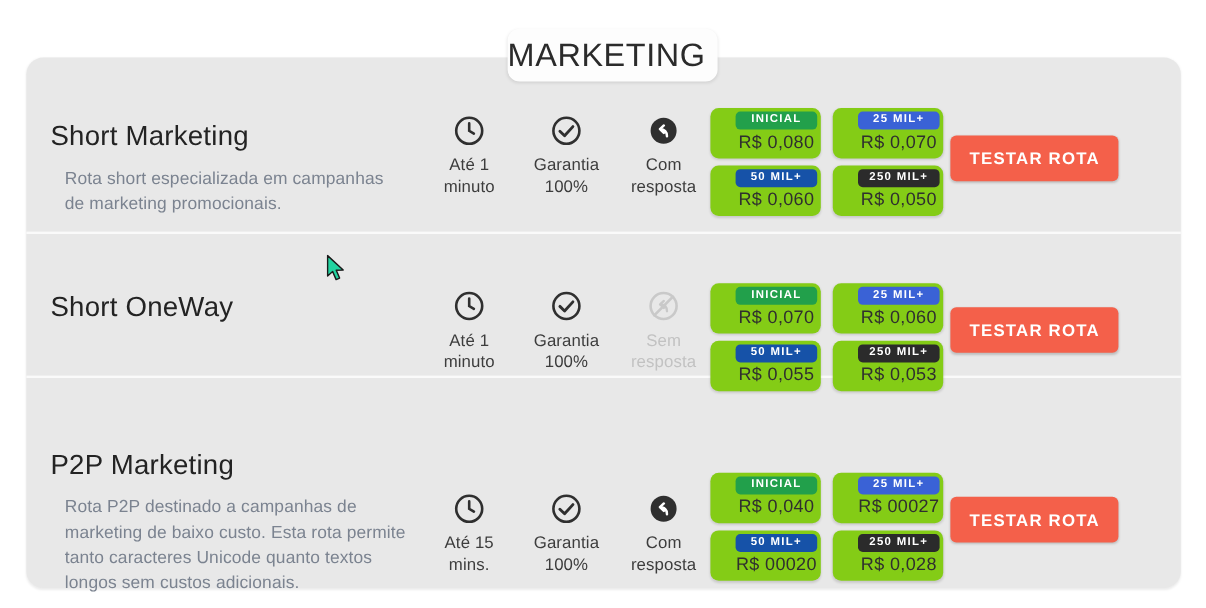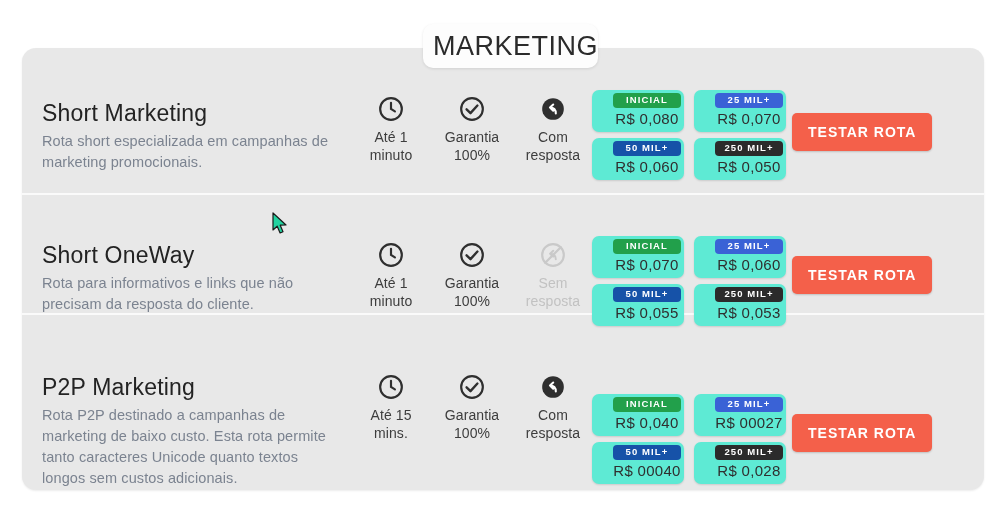--- a/index.html
+++ b/index.html
@@ -21,21 +21,21 @@
     box-shadow:0 1px 2px rgba(0,0,0,.08);
   }
 
   
   #tab{
     position:absolute;
     left:423px; top:24px;
     width:175px; height:44px;
     background:#fdfdfd;
     border-radius:10px;
-    display:flex;align-items:center;justify-content:flex-end;
+    display:flex;align-items:center;justify-content:flex-start;
     box-shadow:0 1px 3px rgba(0,0,0,.10);
     z-index:5;
   }
   #tab .t{
     font-size:27px;
     letter-spacing:.5px;
     color:#2b2b2b;
     font-weight:400;
   }
 
@@ -75,34 +75,34 @@
     font-weight:400;
     letter-spacing:.2px;
     margin:0 0 4px 0;
     white-space:nowrap;
   }
   .desc{
     font-size:14.5px;
     line-height:21px;
     color:#7b8390;
     letter-spacing:.1px;
-    margin:0;
+    margin:12px;
     max-width:295px;
   }
 
   
   .features{
     width:240px;
     display:flex;
     justify-content:space-between;
     padding-top:0;
   }
   .r0 .features{padding-top:38px;}
   .r1 .features{padding-top:48px;}
-  .r2 .features{padding-top:60px;}
+  .r2 .features{padding-top:97px;}
 
   .feat{
     width:78px;
     text-align:center;
     color:#3d3d3d;
   }
   .feat .ic{
     display:block;
     margin:0 auto 6px auto;
     width:26px;height:26px;
@@ -121,21 +121,21 @@
     display:grid;
     grid-template-columns:92px 92px;
     grid-gap:6px 10px;
     padding-top:0;
   }
   .r0 .prices{padding-top:32px;}
   .r1 .prices{padding-top:42px;}
   .r2 .prices{padding-top:80px;}
 
   .pcard{
-    background:#5eead4;
+    background:#84cc16;
     border-radius:7px;
     padding:3px 3px 4px 21px;
     box-shadow:0 1px 2px rgba(0,0,0,.13);
     box-sizing:border-box;
   }
   .pbadge{
     display:block;
     border-radius:4px;
     font-size:9.5px;
     font-weight:bold;
@@ -245,21 +245,20 @@
             <span class="pval">R$ 0,050</span>
           </div>
         </div>
         <div class="action">
           <button class="btn" style="background: rgb(244, 96, 74);">TESTAR ROTA</button>
         </div>
       </div>
       <div class="row r1">
         <div class="info">
           <div class="title">Short OneWay</div>
-          <div class="desc">Rota para informativos e links que não precisam da resposta do cliente.</div>
         </div>
         <div class="features">
           <div class="feat">
             <svg viewBox="0 0 24 24" class="ic">
               <circle cx="12" cy="12" r="10" fill="none" stroke="#2f2f2f" stroke-width="2"></circle>
               <path d="M12 6.3 L12 12 L15.6 14.2" fill="none" stroke="#2f2f2f" stroke-width="2" stroke-linecap="round"></path>
             </svg>
             <span class="lb">Até 1 minuto</span>
           </div>
           <div class="feat">
@@ -332,21 +331,21 @@
           <div class="pcard">
             <span class="pbadge" style="background: rgb(34, 160, 75);">INICIAL</span>
             <span class="pval">R$ 0,040</span>
           </div>
           <div class="pcard">
             <span class="pbadge" style="background: rgb(58, 98, 214);">25 MIL+</span>
             <span class="pval">R$ 00027</span>
           </div>
           <div class="pcard">
             <span class="pbadge" style="background: rgb(22, 82, 168);">50 MIL+</span>
-            <span class="pval">R$ 00040</span>
+            <span class="pval">R$ 00020</span>
           </div>
           <div class="pcard">
             <span class="pbadge" style="background: rgb(43, 43, 43);">250 MIL+</span>
             <span class="pval">R$ 0,028</span>
           </div>
         </div>
         <div class="action">
           <button class="btn" style="background: rgb(244, 96, 74);">TESTAR ROTA</button>
         </div>
       </div>

